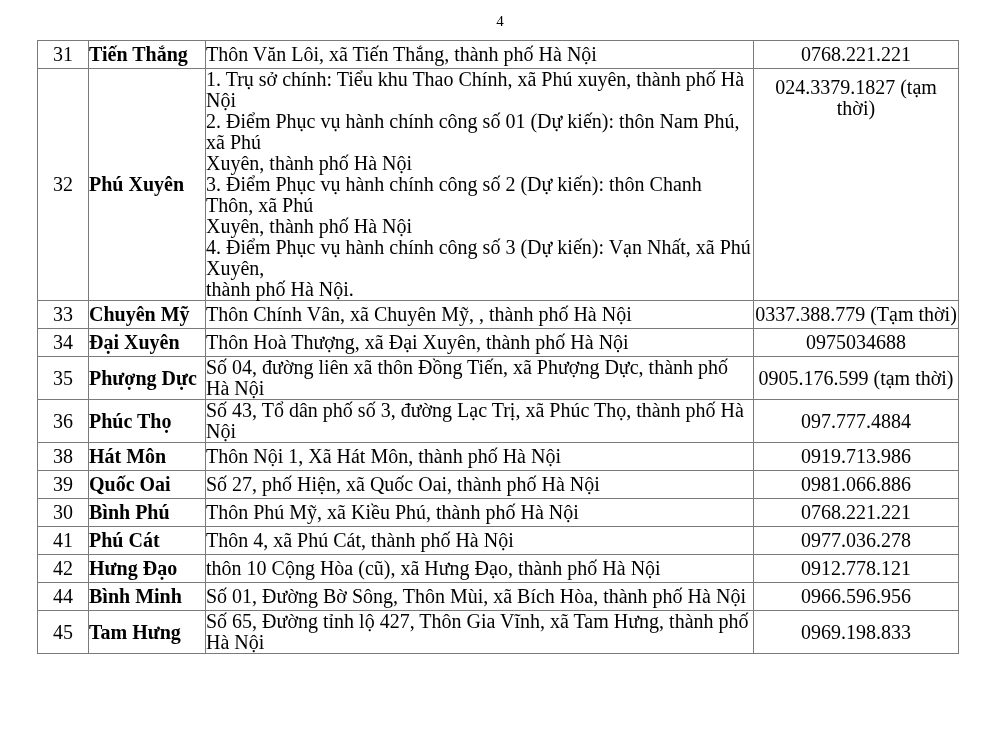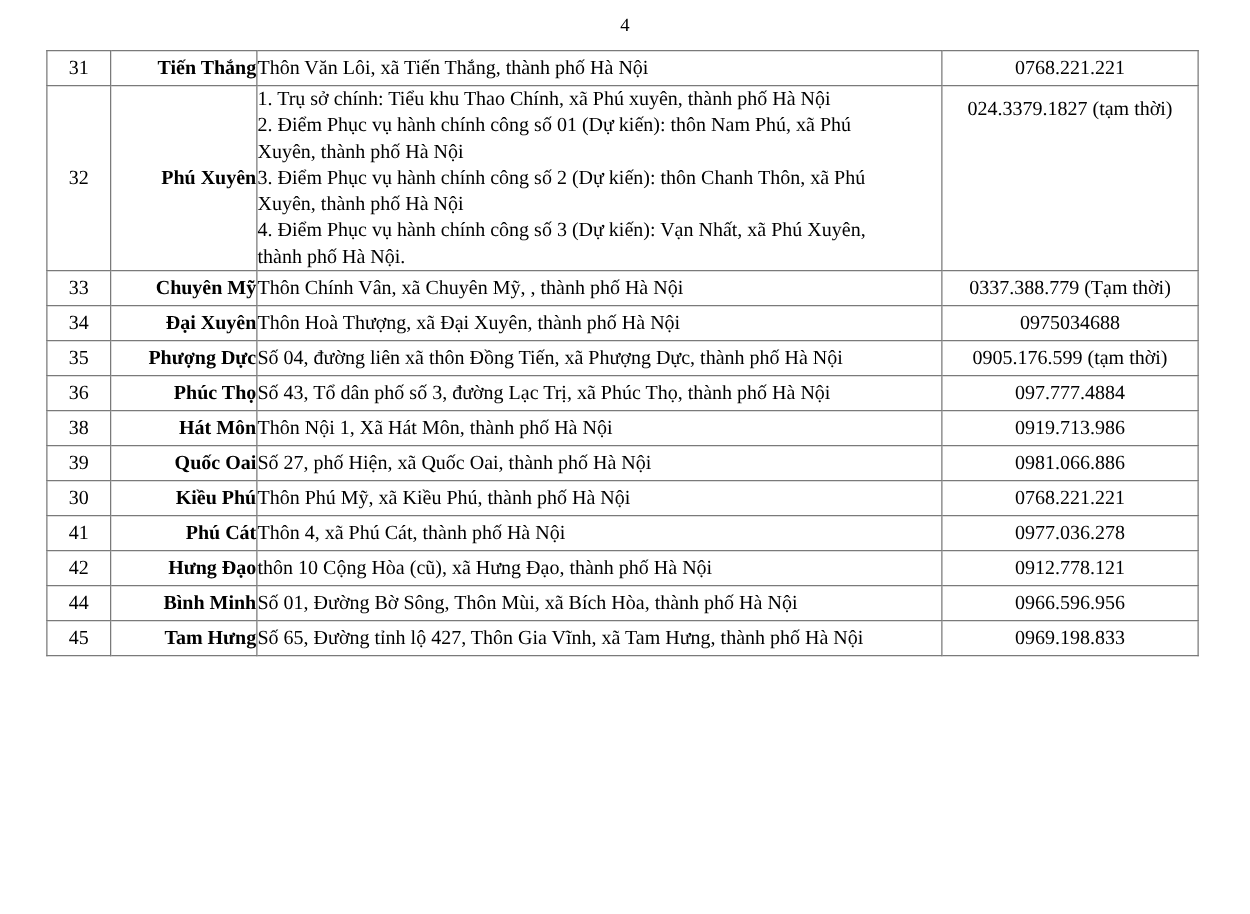--- a/index.html
+++ b/index.html
@@ -40,35 +40,35 @@
   }
   table.doc-table {
     border-collapse: collapse;
     width: 921px;
     table-layout: fixed;
   }
   table.doc-table td {
     border: 1px solid #7a7a7a;
     padding: 0;
     vertical-align: middle;
-    font-size: 16px;
+    font-size: 20px;
     line-height: 21px;
   }
   col.c-idx   { width: 51px; }
   col.c-name  { width: 117px; }
   col.c-addr  { width: 548px; }
   col.c-phone { width: 205px; }
 
   td.idx {
     text-align: center;
     font-size: 16px;
     padding: 4px 2px;
   }
   td.name {
-    text-align: right;
+    text-align: left;
     font-weight: bold;
     font-size: 16px;
     padding: 4px 4px;
   }
   td.addr {
     text-align: left;
     padding: 4px 6px 4px 8px;
     font-size: 16px;
   }
   td.phone {
@@ -154,21 +154,21 @@
             <td class="phone">0919.713.986</td>
           </tr>
           <tr class="row-std">
             <td class="idx">39</td>
             <td class="name">Quốc Oai</td>
             <td class="addr">Số 27, phố Hiện, xã Quốc Oai, thành phố Hà Nội</td>
             <td class="phone">0981.066.886</td>
           </tr>
           <tr class="row-std">
             <td class="idx">30</td>
-            <td class="name">Kiều Phú</td>
+            <td class="name">Bình Phú</td>
             <td class="addr">Thôn Phú Mỹ, xã Kiều Phú, thành phố Hà Nội</td>
             <td class="phone">0768.221.221</td>
           </tr>
           <tr class="row-std">
             <td class="idx">41</td>
             <td class="name">Phú Cát</td>
             <td class="addr">Thôn 4, xã Phú Cát, thành phố Hà Nội</td>
             <td class="phone">0977.036.278</td>
           </tr>
           <tr class="row-std">

